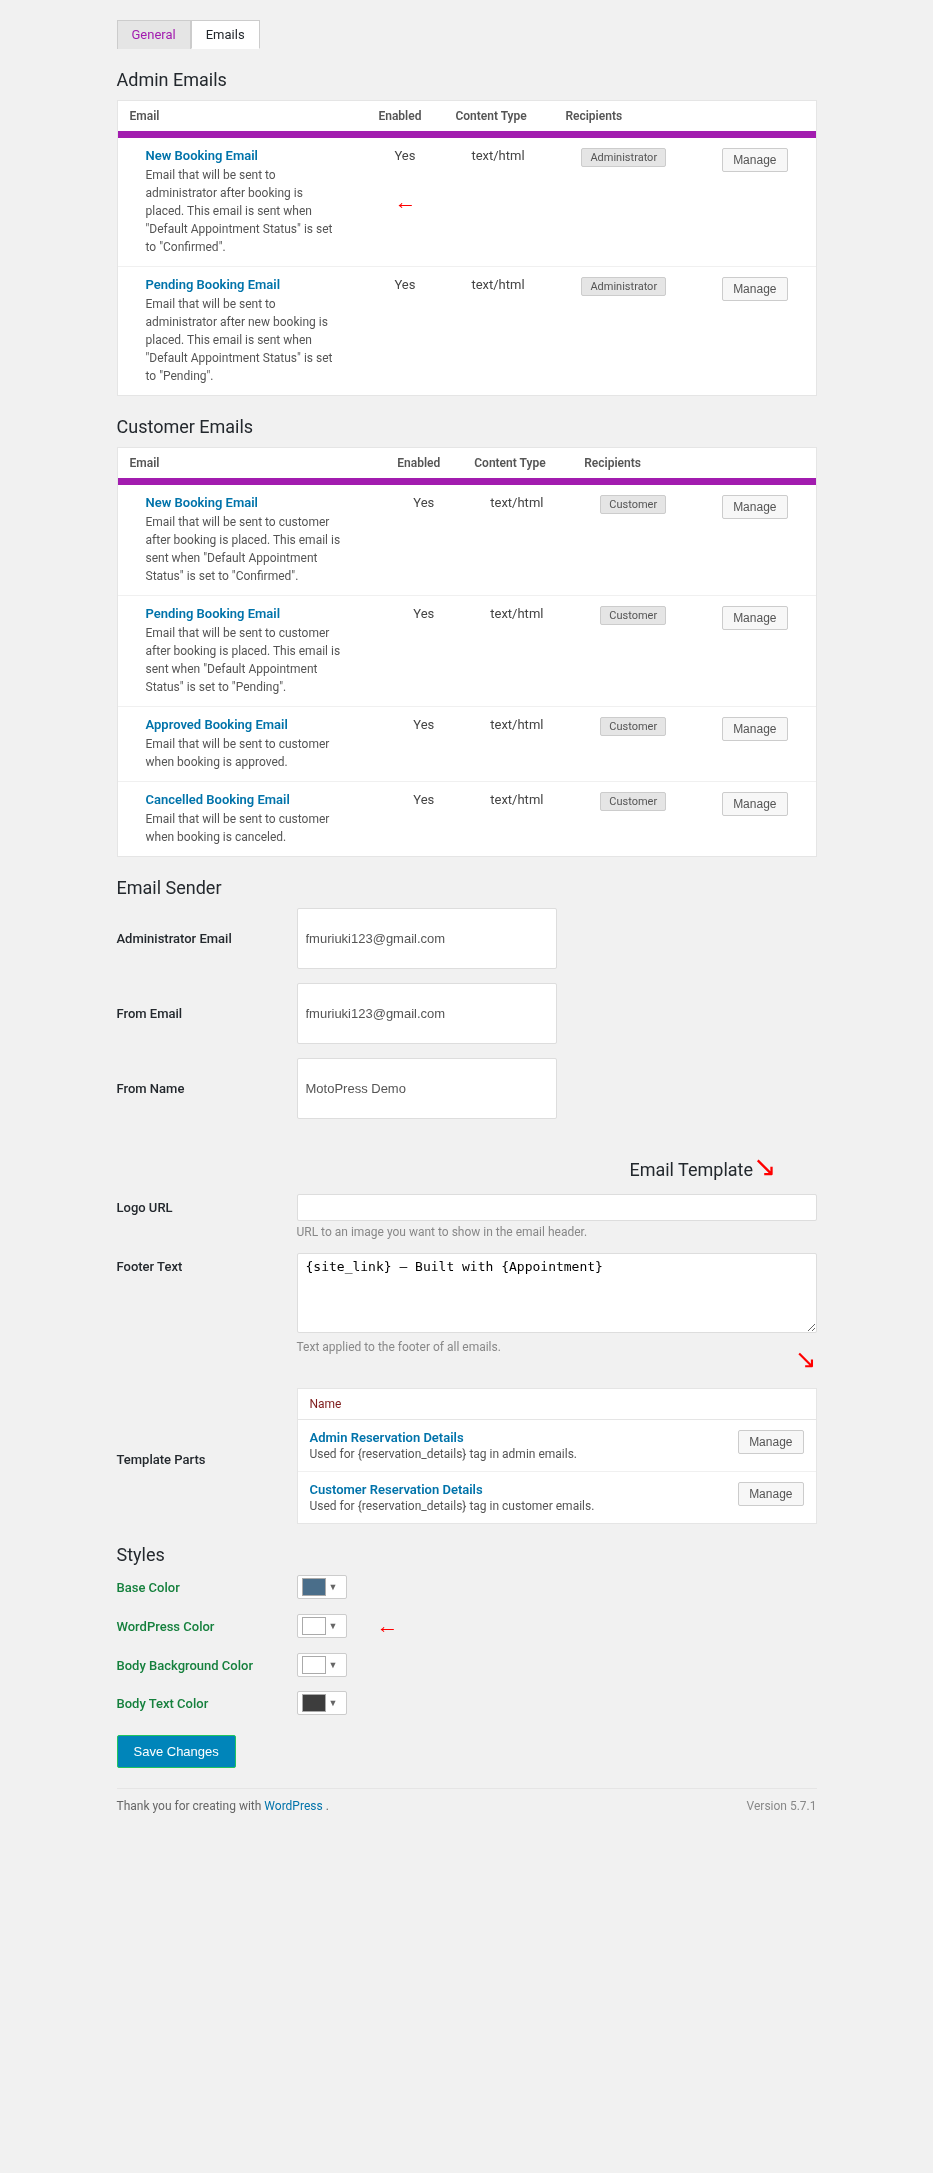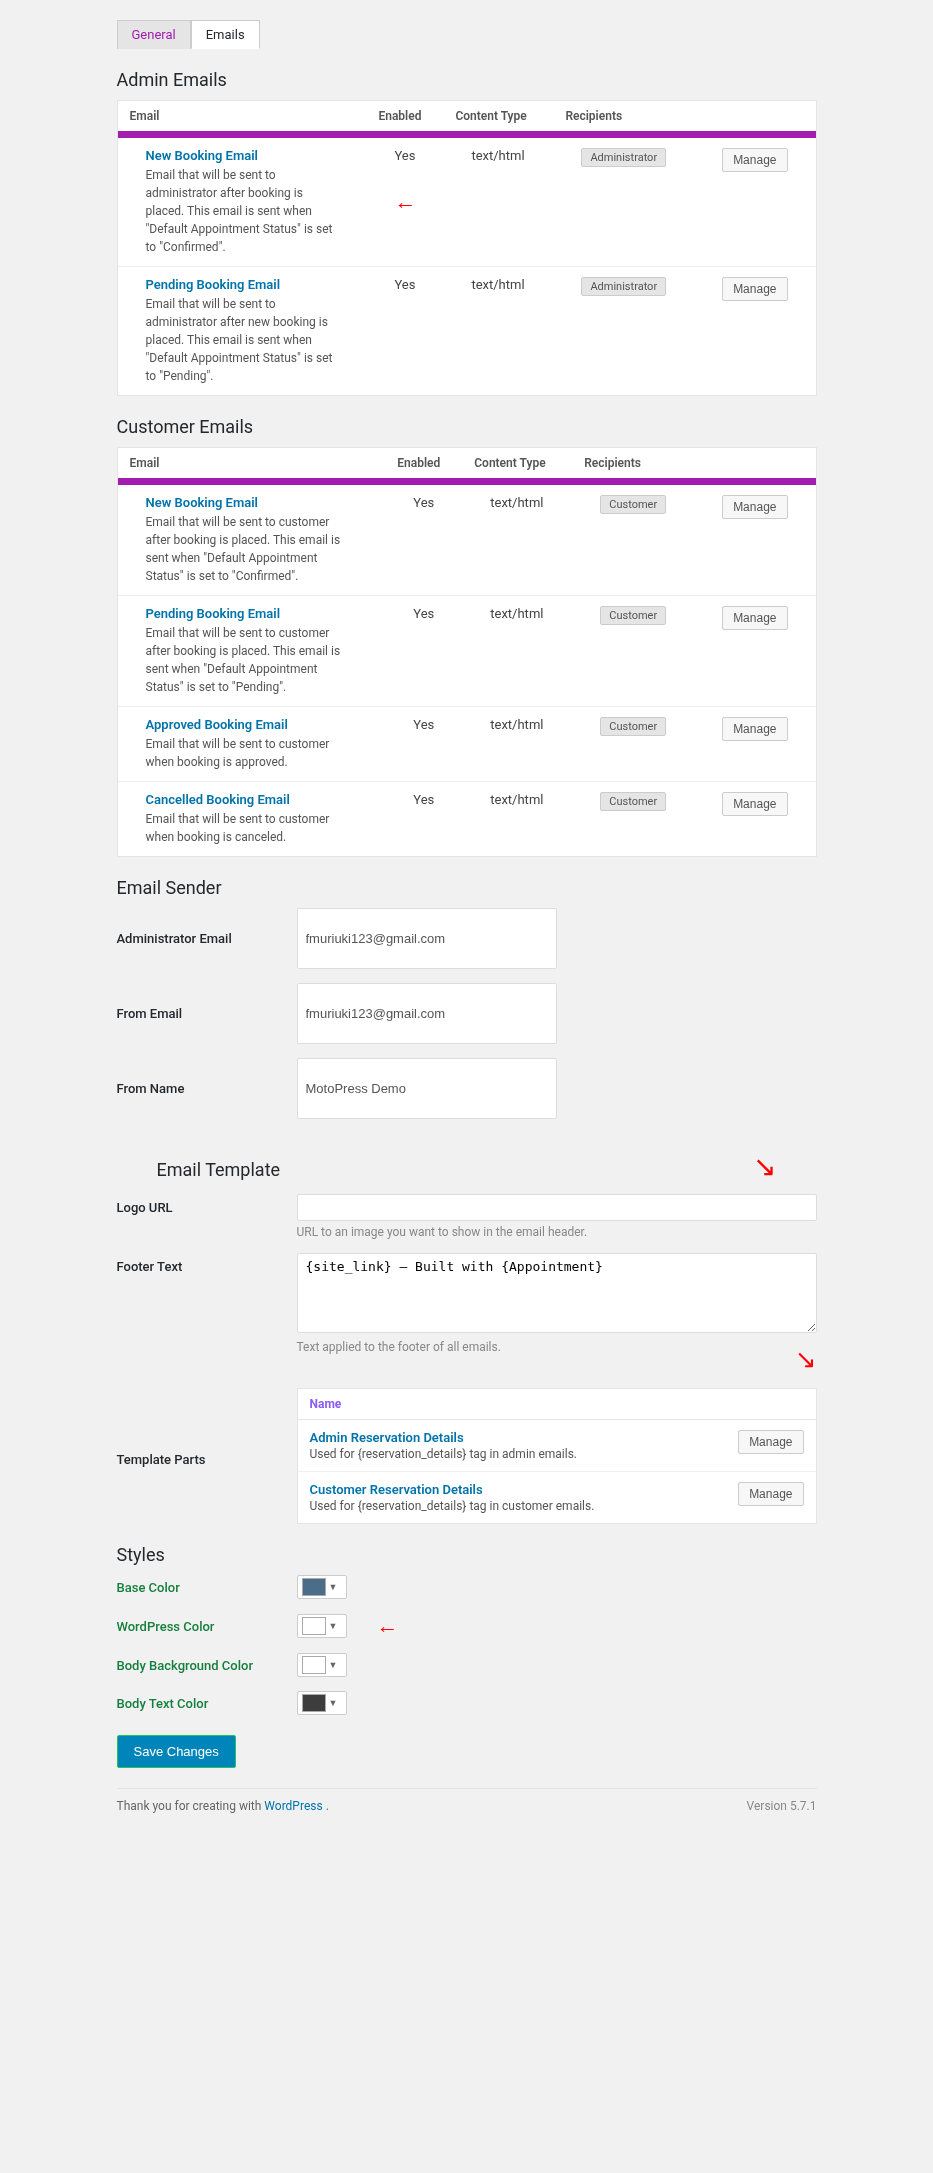--- a/index.html
+++ b/index.html
@@ -172,23 +172,23 @@
     }
 
     
     .template-parts-card {
       background: #fff;
       border: 1px solid #e5e5e5;
       margin-left: 0;
     }
     .template-parts-header {
       padding: 8px 12px;
-      font-weight: 700;
-      font-size: 12px;
-      color: #8b5cf6;
+      font-weight: 400;
+      font-size: 12px;
+      color: #7f1d1d;
       border-bottom: 1px solid #e5e5e5;
     }
     .template-part-row {
       display: flex;
       align-items: flex-start;
       padding: 10px 12px;
       border-bottom: 1px solid #f0f0f0;
     }
     .template-part-row:last-child { border-bottom: none; }
     .template-part-info { flex: 1; }
@@ -404,21 +404,21 @@
     <div class="form-row">
       <label class="form-label">From Email</label>
       <input class="form-input" type="text" value="fmuriuki123@gmail.com" style="">
     </div>
     <div class="form-row">
       <label class="form-label">From Name</label>
       <input class="form-input" type="text" value="MotoPress Demo" style="">
     </div>
   </div>
 
-  <div style="display:flex; align-items:center; justify-content:space-between;margin-left:40px;">
+  <div style="display:flex; align-items:center; justify-content:flex-end;">
     <h2 class="section-title" style="margin-bottom:14px;">Email Template</h2>
     <span style="color:red; font-size:28px; margin-right:40px;">↘</span>
   </div>
   <div class="template-section">
 
     <div class="template-row">
       <label class="template-label">Logo URL</label>
       <div class="template-field">
         <input class="template-input-wide" type="text" value="" style="">
         <div class="field-hint">URL to an image you want to show in the email header.</div>

